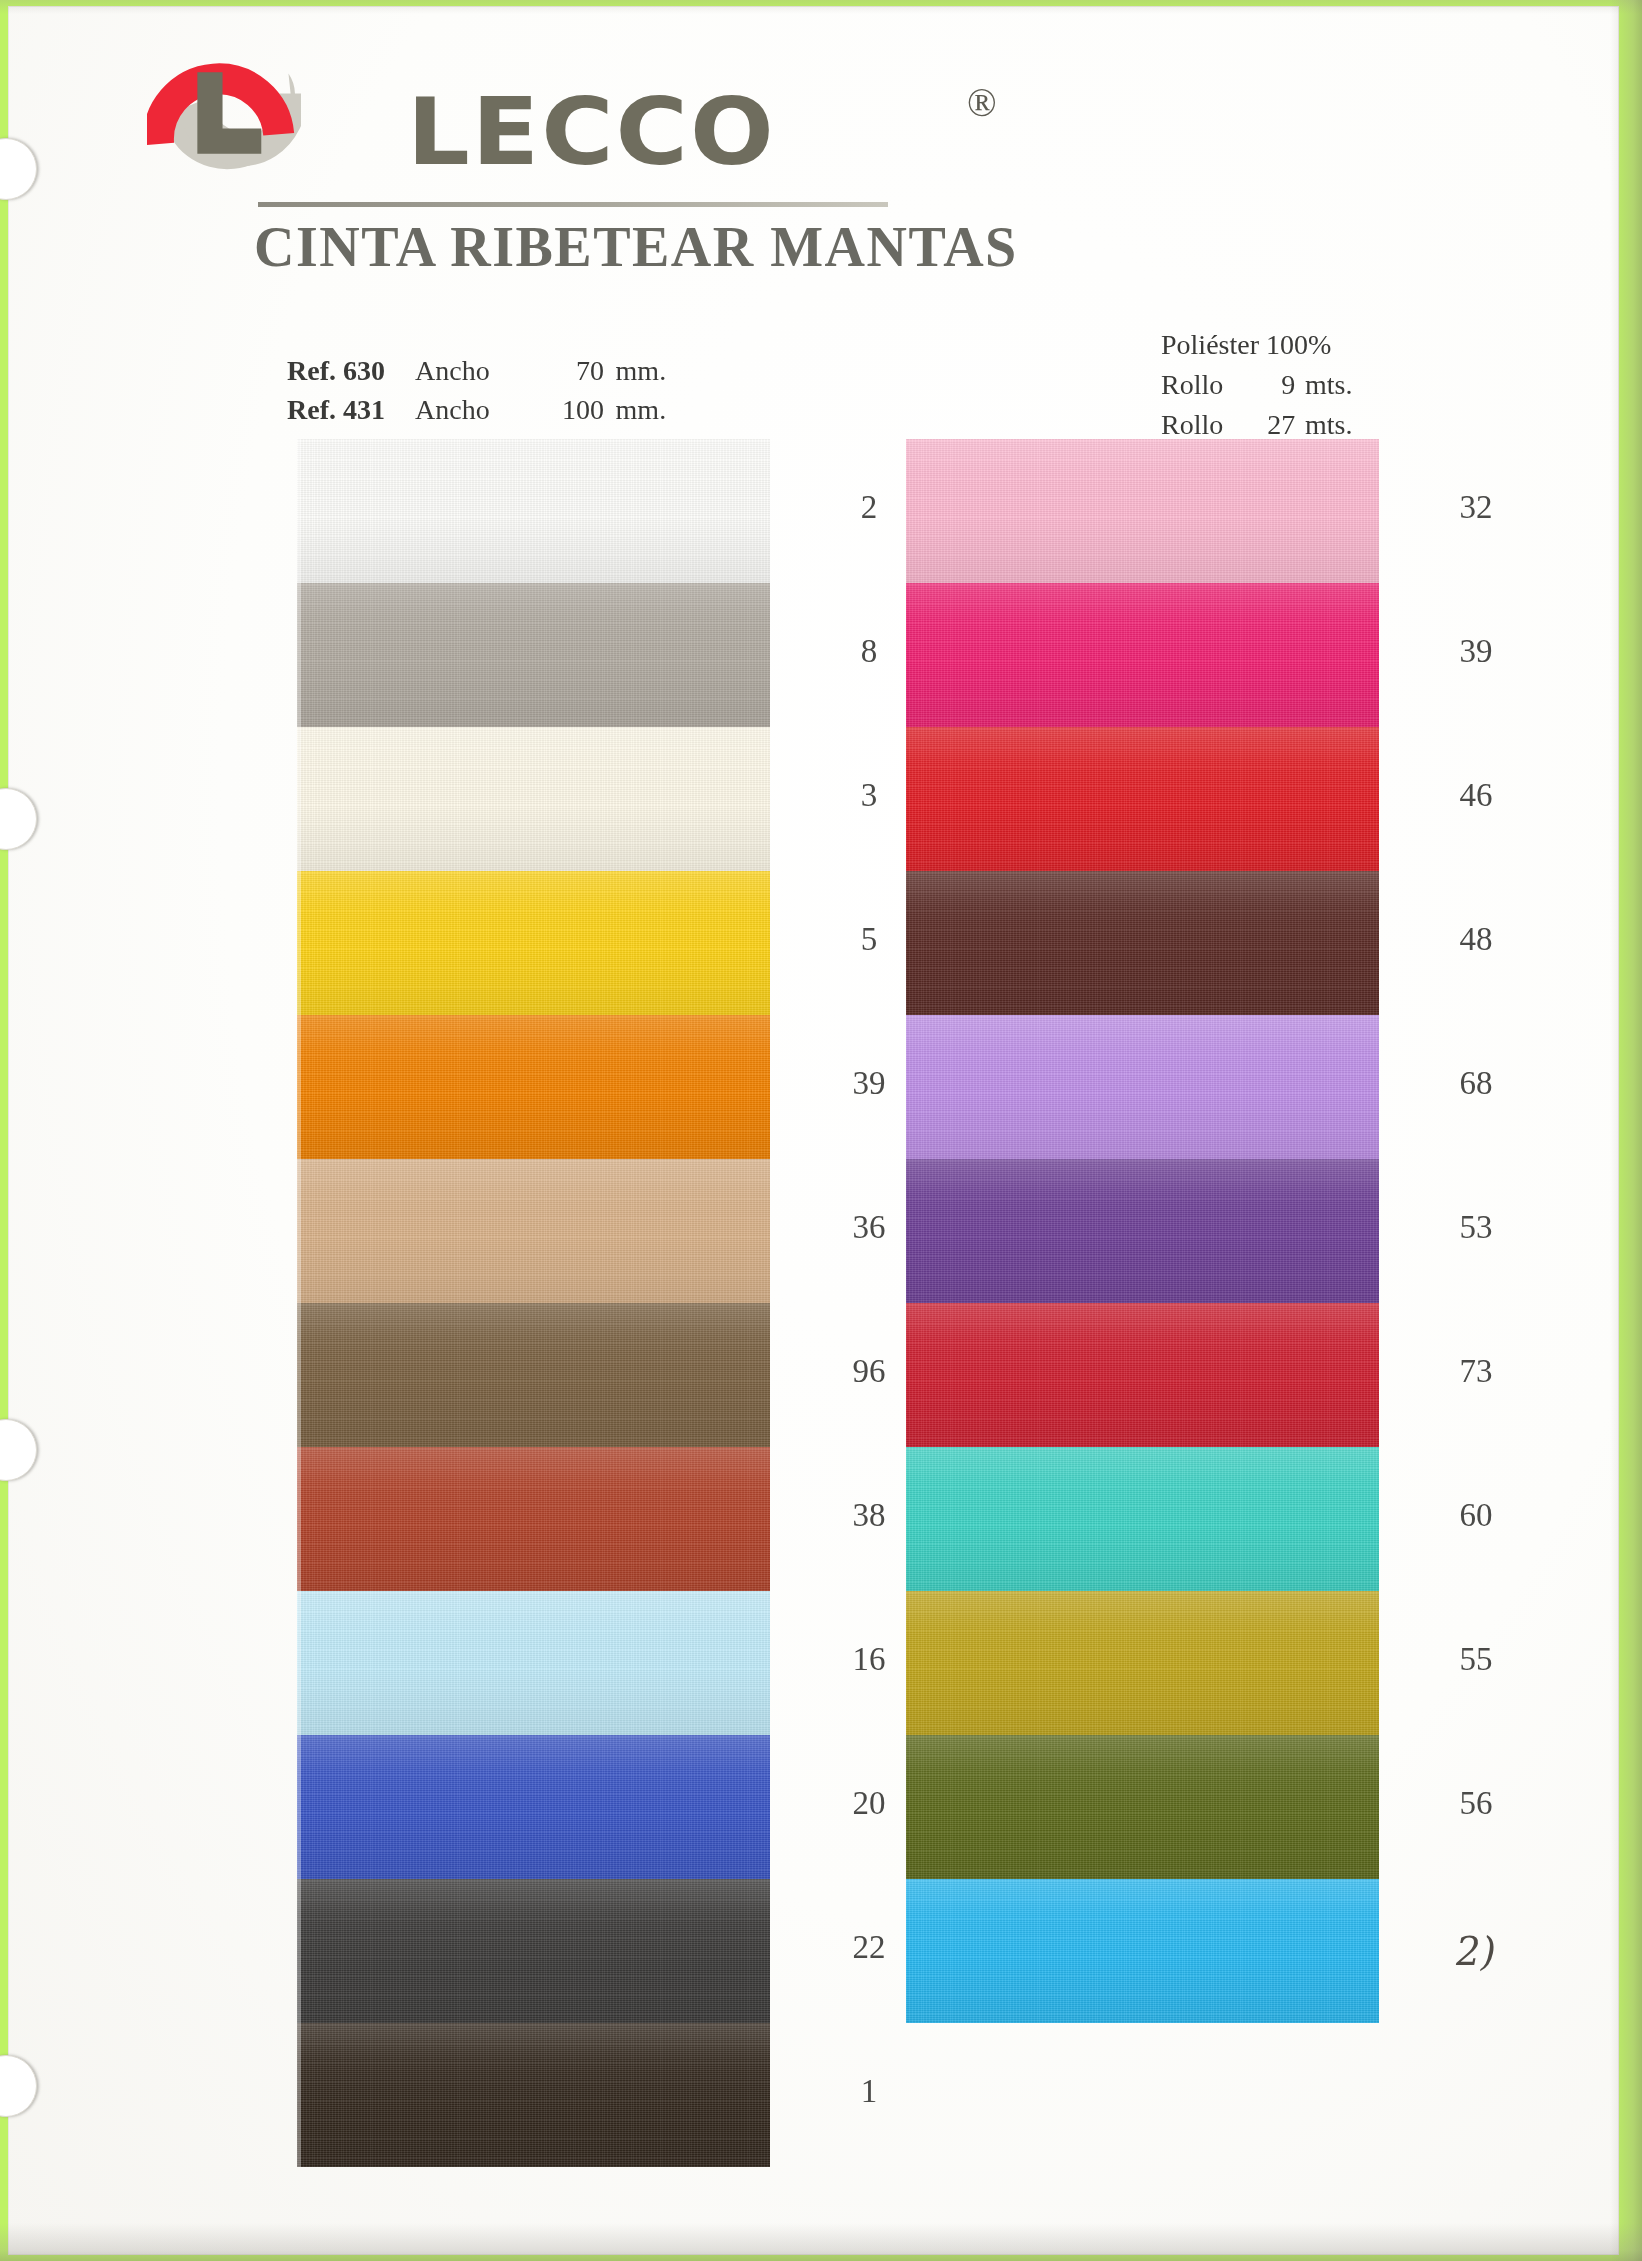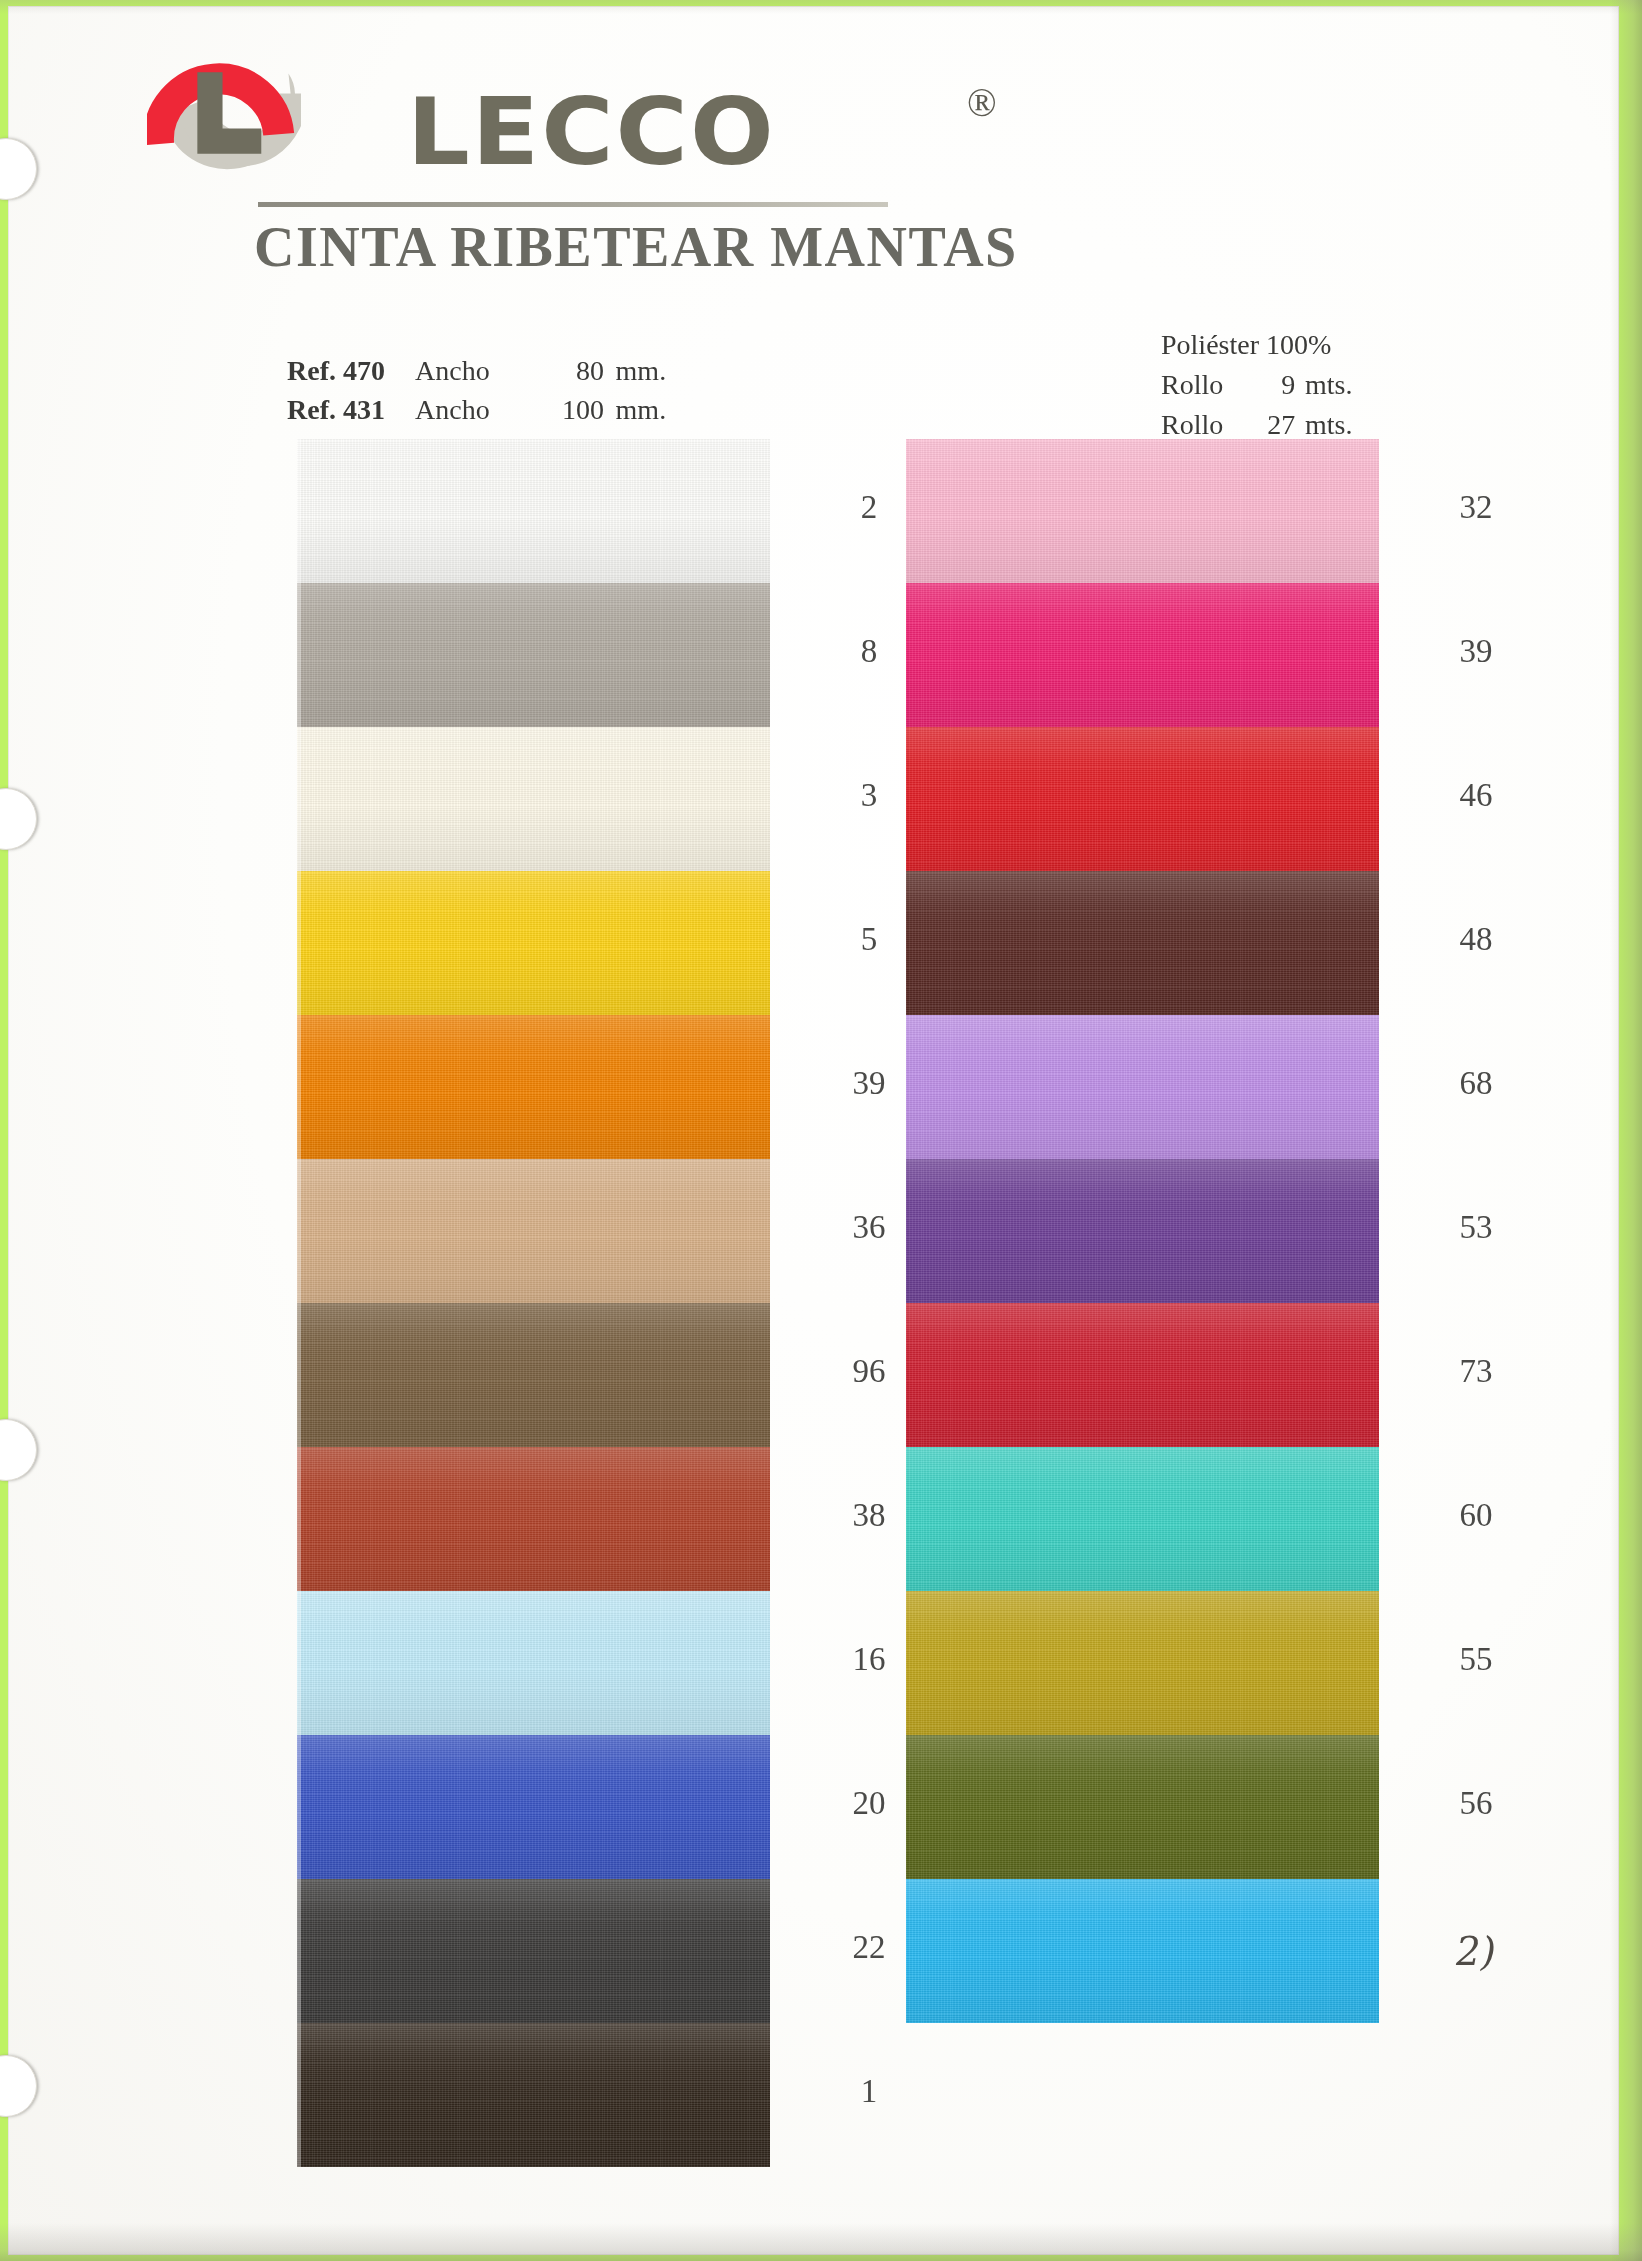--- a/index.html
+++ b/index.html
@@ -225,21 +225,21 @@
     </svg>
     <div id="wordmark">LECCO</div>
     <div id="reg-mark">®</div>
   </div>
 
   <div id="title-rule"></div>
   <div id="page-title">CINTA RIBETEAR MANTAS</div>
 
   <div id="ref-block">
     <span class="row">
-      <span class="lbl">Ref. 470</span><span class="w1">Ancho</span><span class="w2">80</span><span class="w3">mm.</span>
+      <span class="lbl">Ref. 630</span><span class="w1">Ancho</span><span class="w2">70</span><span class="w3">mm.</span>
     </span>
     <span class="row">
       <span class="lbl">Ref. 431</span><span class="w1">Ancho</span><span class="w2">100</span><span class="w3">mm.</span>
     </span>
   </div>
 
   <div id="spec-block">
     <span class="row">
       <span class="k">Poliéster 100%</span>
     </span>

